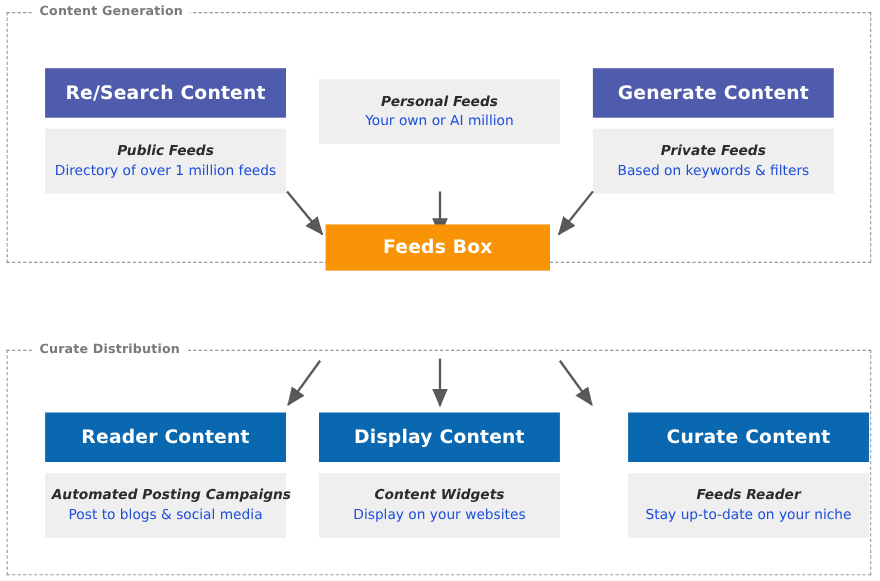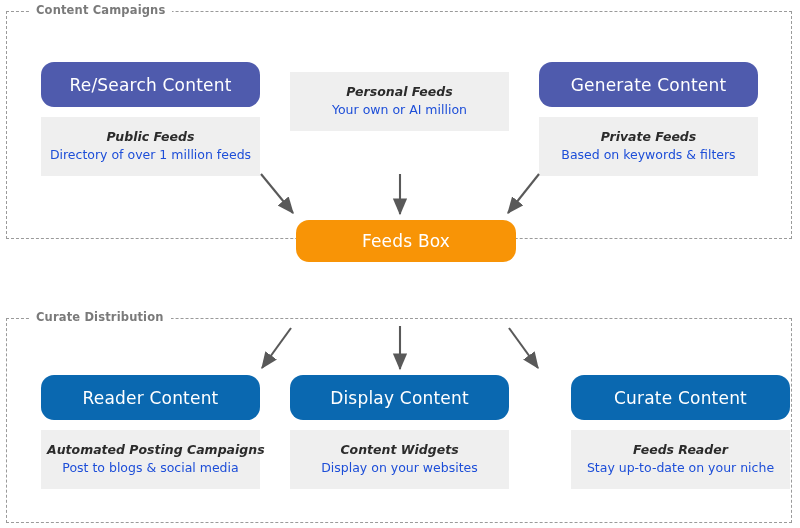--- a/index.html
+++ b/index.html
@@ -56,24 +56,23 @@
     position: absolute;
     width: 219px;
   }
   .card-head {
     height: 45px;
     display: flex;
     align-items: center;
     justify-content: center;
     color: #ffffff;
     font-size: 17px;
-    font-weight: normal;
+    font-weight: bold;
     letter-spacing: 0.2px;
     white-space: nowrap;
-    border-radius: 13px;
   }
   .card-head.purple { background: #4f5bad; }
   .card-head.blue   { background: #0a68b0; }
   .card-head.orange { background: #f89406; }
 
   .card-body {
     margin-top: 10px;
     background: #efefef;
     padding: 11px 6px 12px 6px;
     text-align: center;
@@ -97,22 +96,22 @@
   }
 
   
   #card-research { left: 41px;  top: 62px; }
   #card-create   { left: 290px; top: 62px; }
   #card-generate { left: 539px; top: 62px; }
 
   
   #card-feedsbox {
     left: 296px;
-    top: 220px;
-    width: 220px;
+    top: 204px;
+    width: 204px;
     z-index: 3;
   }
   #card-feedsbox .card-head { height: 42px; }
   #card-feedsbox .card-body {
     padding: 12px 6px 13px 6px;
     background: #efefef;
   }
   #card-feedsbox .card-body .b-sub { font-size: 13px; }
 
   
@@ -130,21 +129,21 @@
     z-index: 2;
     pointer-events: none;
   }
 </style>
 </head>
 <body>
 
 <div id="canvas">
 
   <div class="section" id="section-generation">
-    <span class="section-label">Content Campaigns</span>
+    <span class="section-label">Content Generation</span>
   </div>
 
   <div class="section" id="section-distribution">
     <span class="section-label">Curate Distribution</span>
   </div>
 
   <svg id="arrow-layer" viewBox="0 0 800 528" xmlns="http://www.w3.org/2000/svg">
     <defs>
       <marker id="ah" markerWidth="9" markerHeight="9" refX="7.4" refY="3.4" orient="auto" markerUnits="strokeWidth">
         <path d="M0,0 L8,3.4 L0,6.8 z" fill="#595959"></path>

